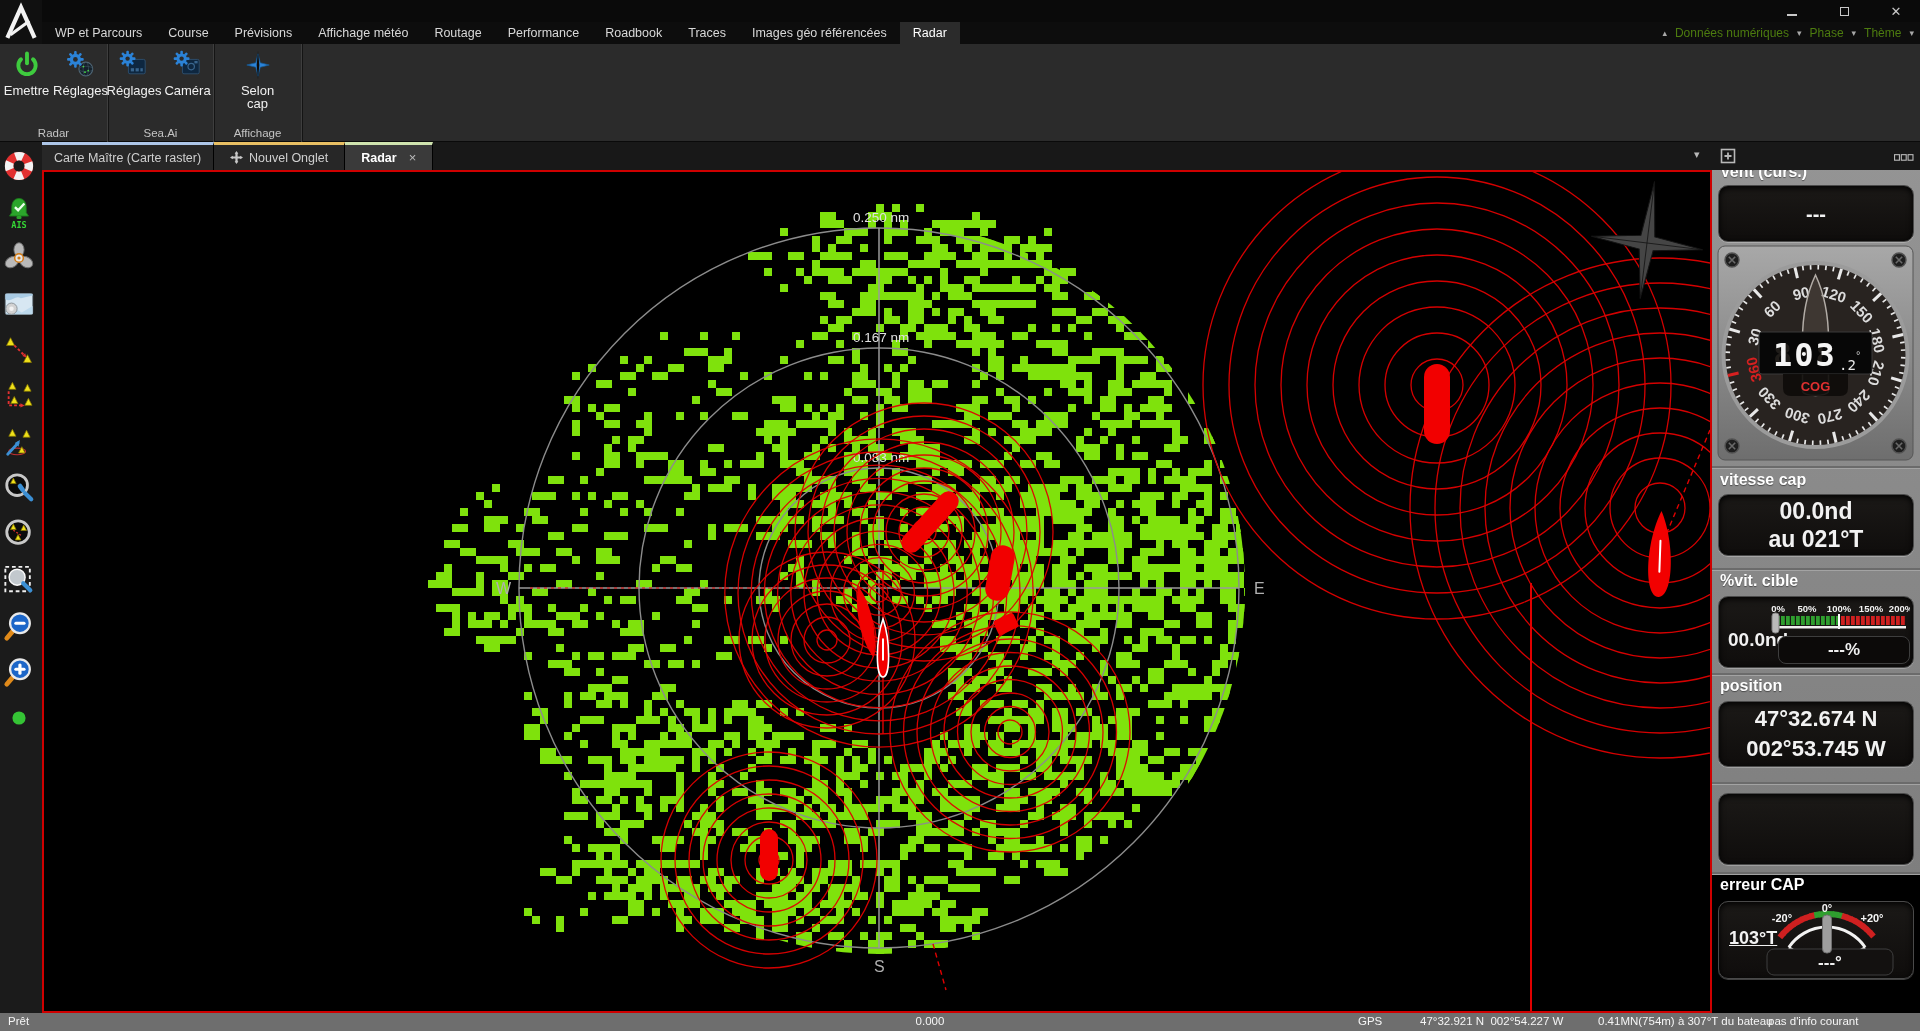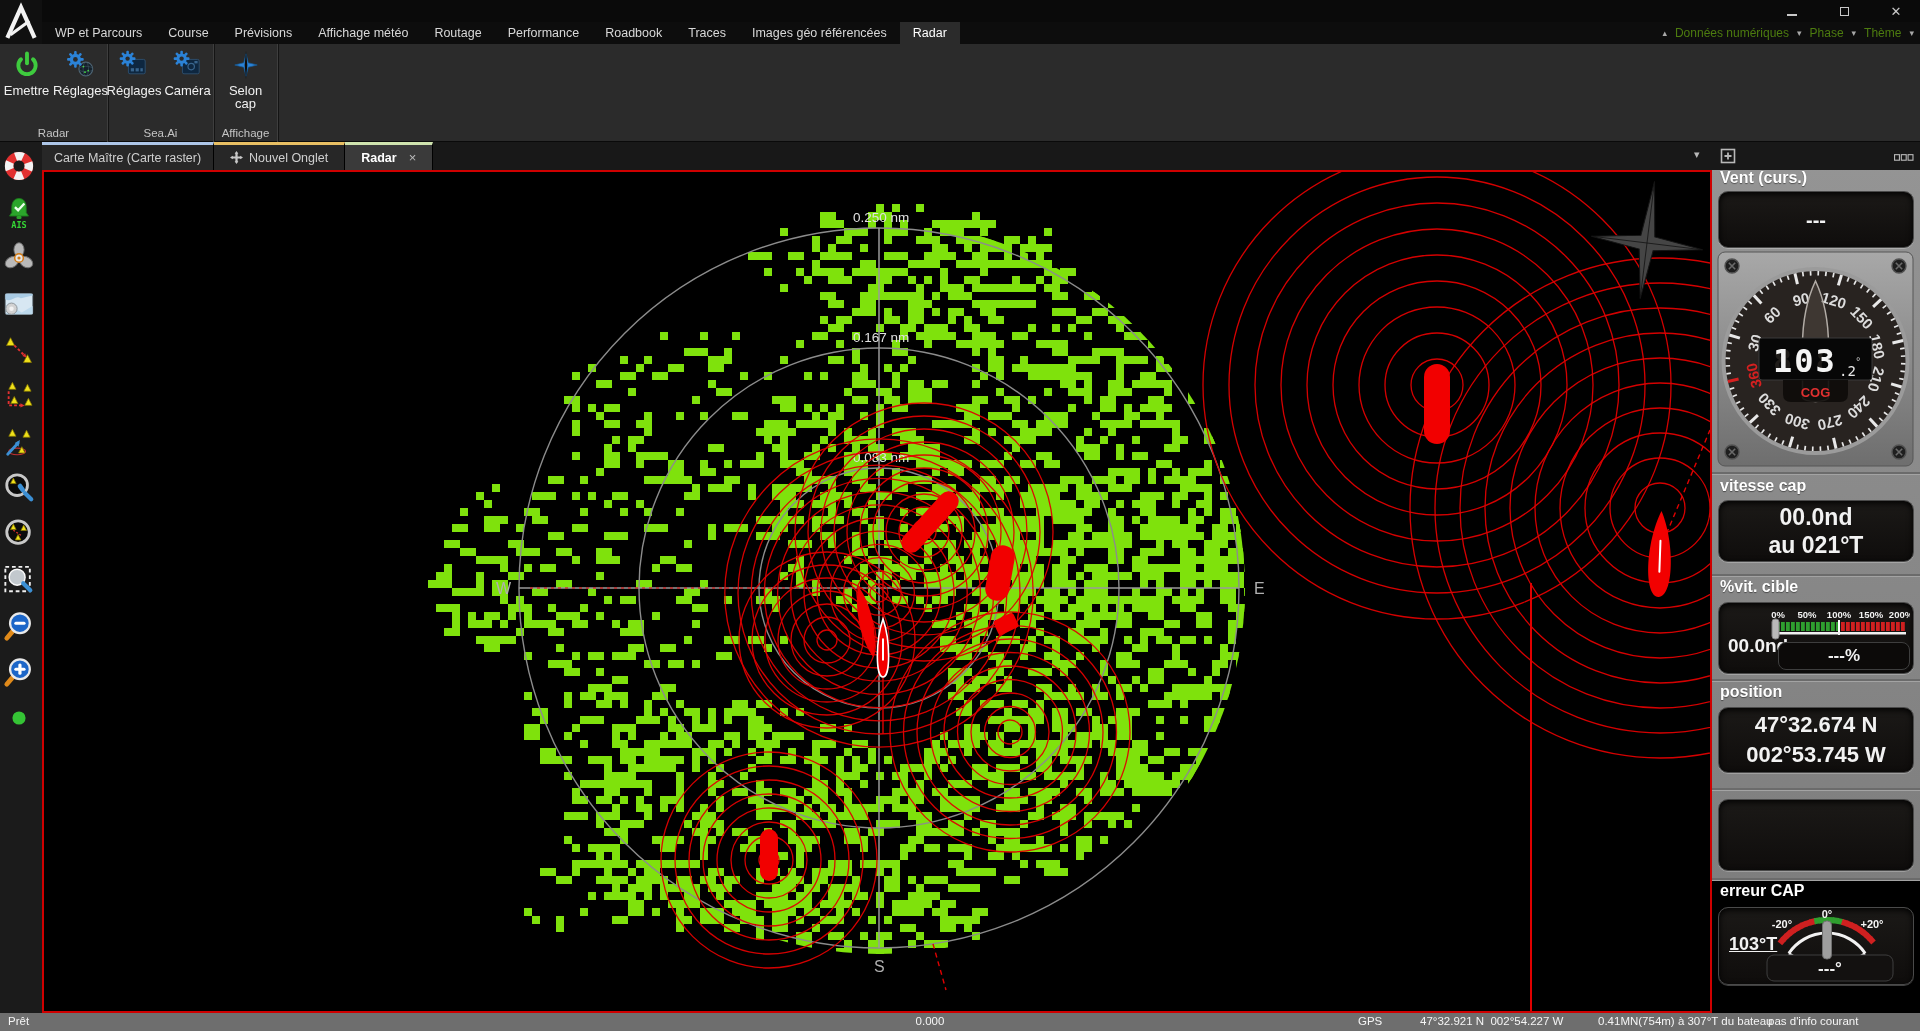--- a/index.html
+++ b/index.html
@@ -49,21 +49,21 @@
   .sidebar { position:absolute; left:0; top:142px; width:42px; height:871px; background:#1b1b1b; z-index:11; }
   .side-btn { position:absolute; left:3px; width:36px; height:40px; display:flex; align-items:center; justify-content:flex-start; cursor:default; }
   .side-btn svg { width:32px; height:36px; }
 
   
   .radarwrap { position:absolute; left:42px; top:170px; width:1670px; height:843px; background:#000;
                border:2px solid #cf0000; }
   .radarwrap svg { display:block; width:1666px; height:839px; }
 
   
-  .panel { position:absolute; left:1712px; top:166px; width:208px; height:715px;
+  .panel { position:absolute; left:1712px; top:160px; width:208px; height:715px;
            background:linear-gradient(180deg,#949494,#7e7e7e); }
   .sec-h { position:absolute; left:8px; font-size:16px; font-weight:bold; color:#fff;
            text-shadow:0 1px 1px rgba(0,0,0,.45); }
   .dbox { position:absolute; left:6px; right:6px; background:linear-gradient(#1b1917,#0f0d0c);
           border:1px solid #4a4a4a; border-radius:10px; box-shadow:0 1px 0 rgba(255,255,255,.25), inset 0 2px 6px #000;
           color:#f2f2f2; }
   .dbox .center2 { position:absolute; left:0; right:0; top:50%; transform:translateY(-50%); text-align:center;
                    font-weight:bold; }
   .sep { position:absolute; left:0; right:0; height:2px; background:#6b6b6b; box-shadow:0 1px 0 #a3a3a3; }
   #compass-host { position:absolute; left:5px; top:85px; width:197px; height:216px; }
@@ -202,21 +202,21 @@
                 <circle cx="12" cy="10" r="6.5" fill="#2b83d8"></circle>
                 <circle cx="12" cy="10" r="2.73" fill="#2b2b2b"></circle>
               </g>
             </svg>
           </div>
           <div class="rlabel">Caméra</div>
         </div>
       </div>
       <div class="rglabel">Sea.Ai</div>
     </div>
-    <div class="rgroup" style="width: 64px;">
+    <div class="rgroup" style="width: 88px;">
       <div class="rbtns">
         <div class="rbtn">
           <div class="ric">
             <svg viewBox="0 0 40 40">
               <polygon points="20,5 23,17 35,20 23,23 20,35 17,23 5,20 17,17" fill="#2b83d8" stroke="#155a94" stroke-width="1"></polygon>
               <polygon points="20,1 21.8,20 20,39 18.2,20" fill="#0d0d0d"></polygon>
             </svg>
           </div>
           <div class="rlabel">Selon cap</div>
         </div>

